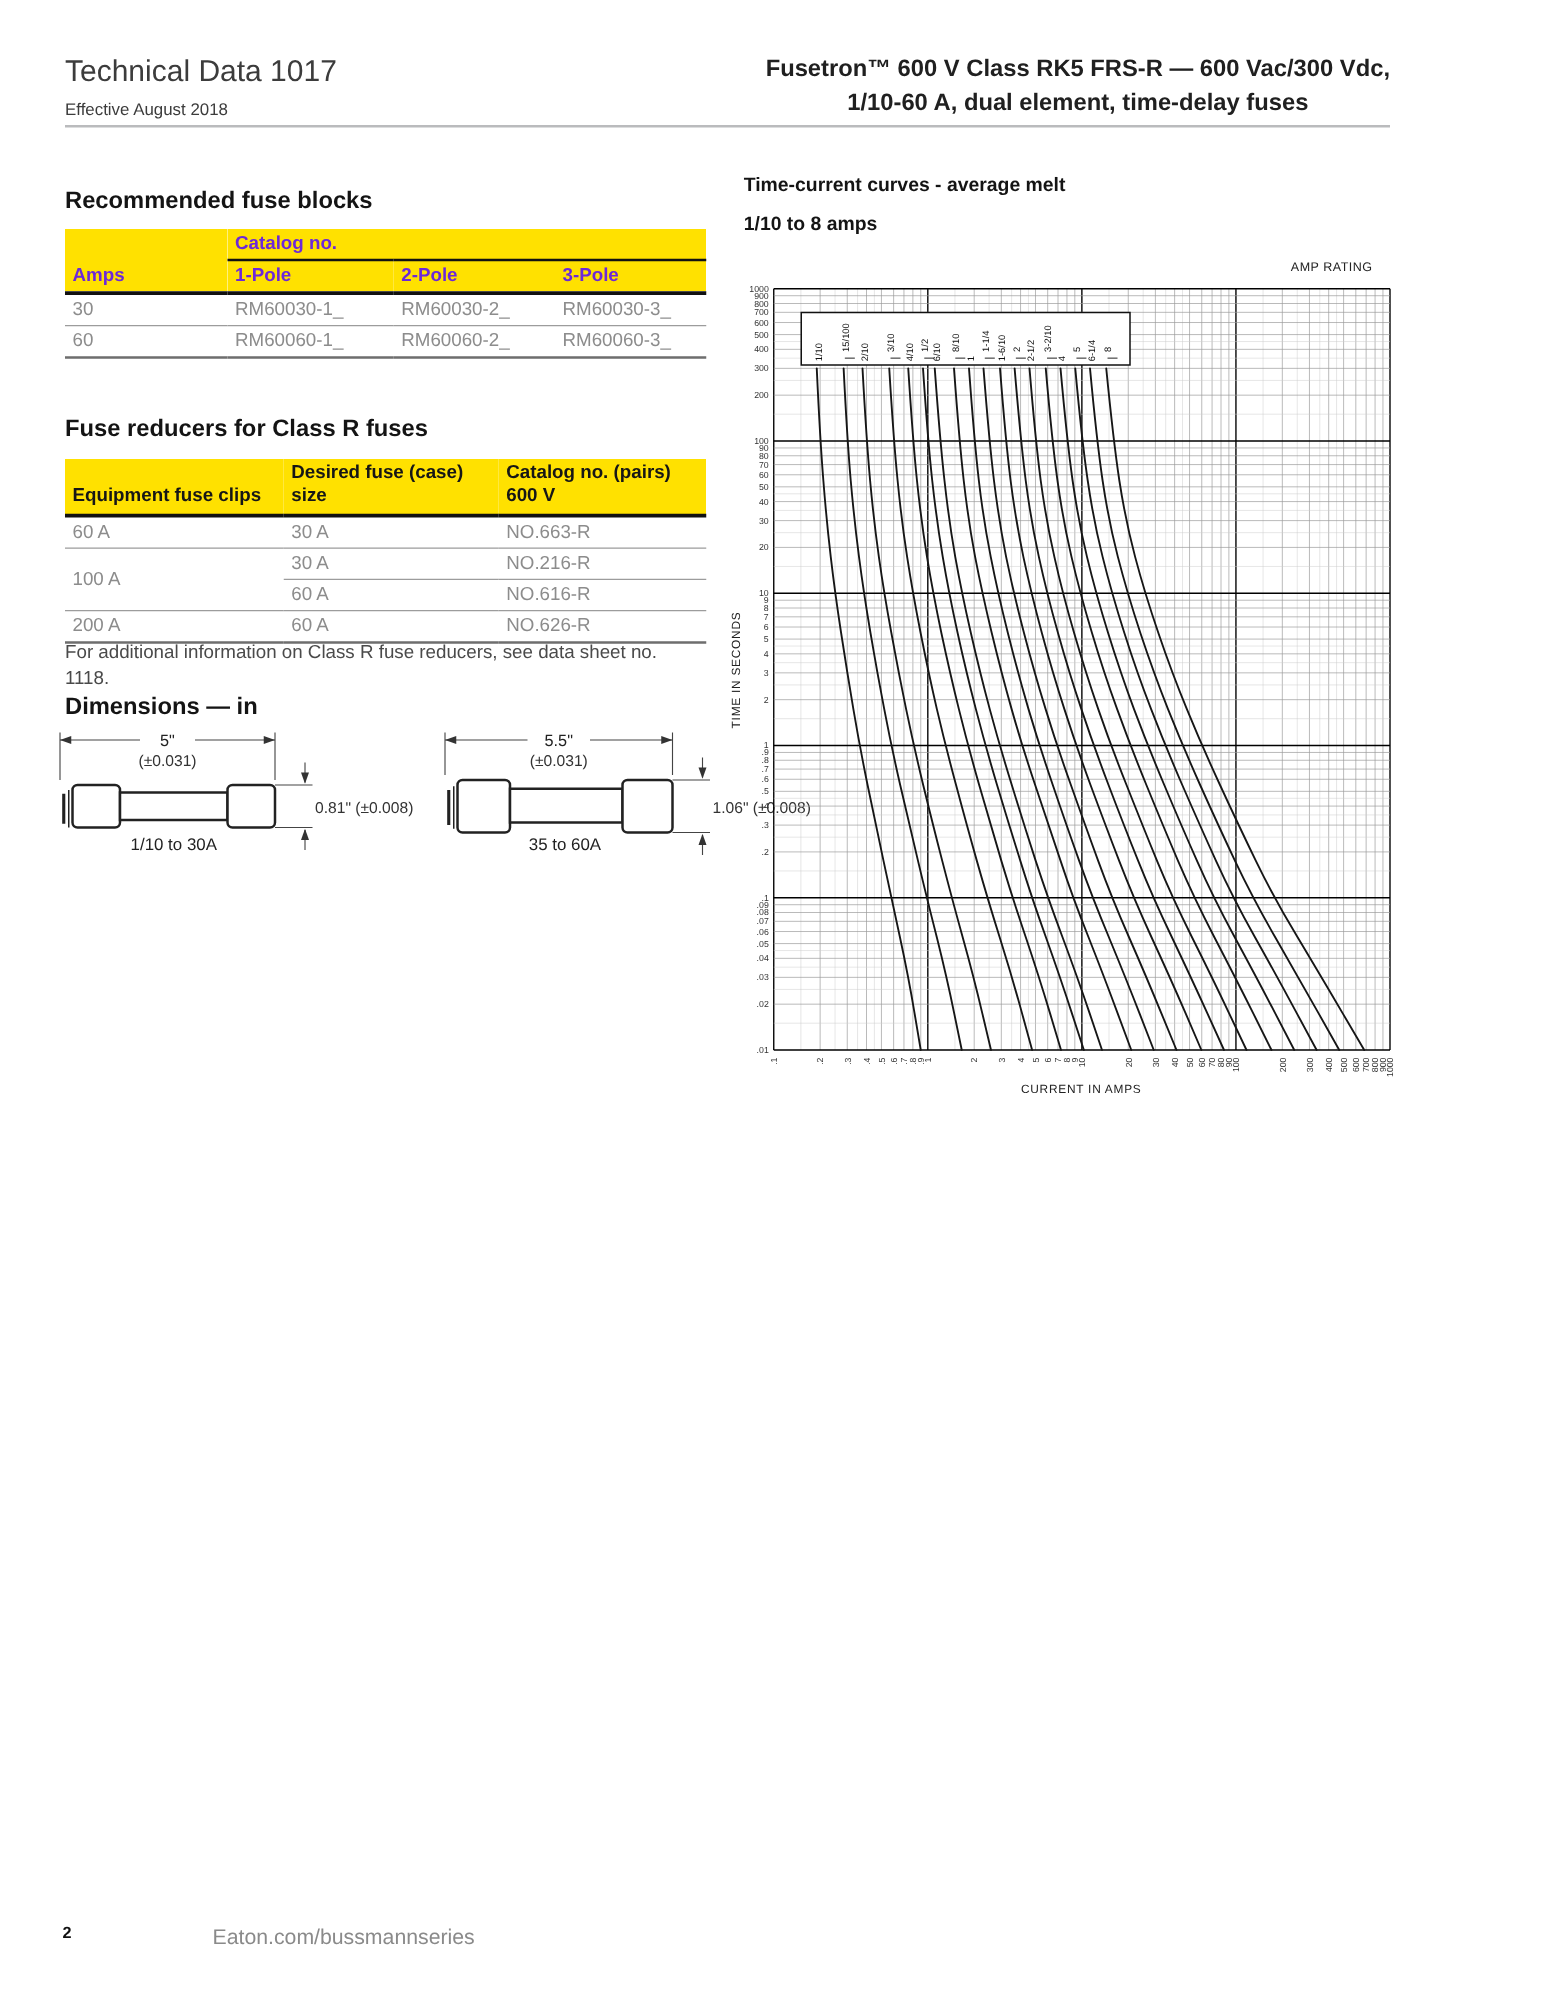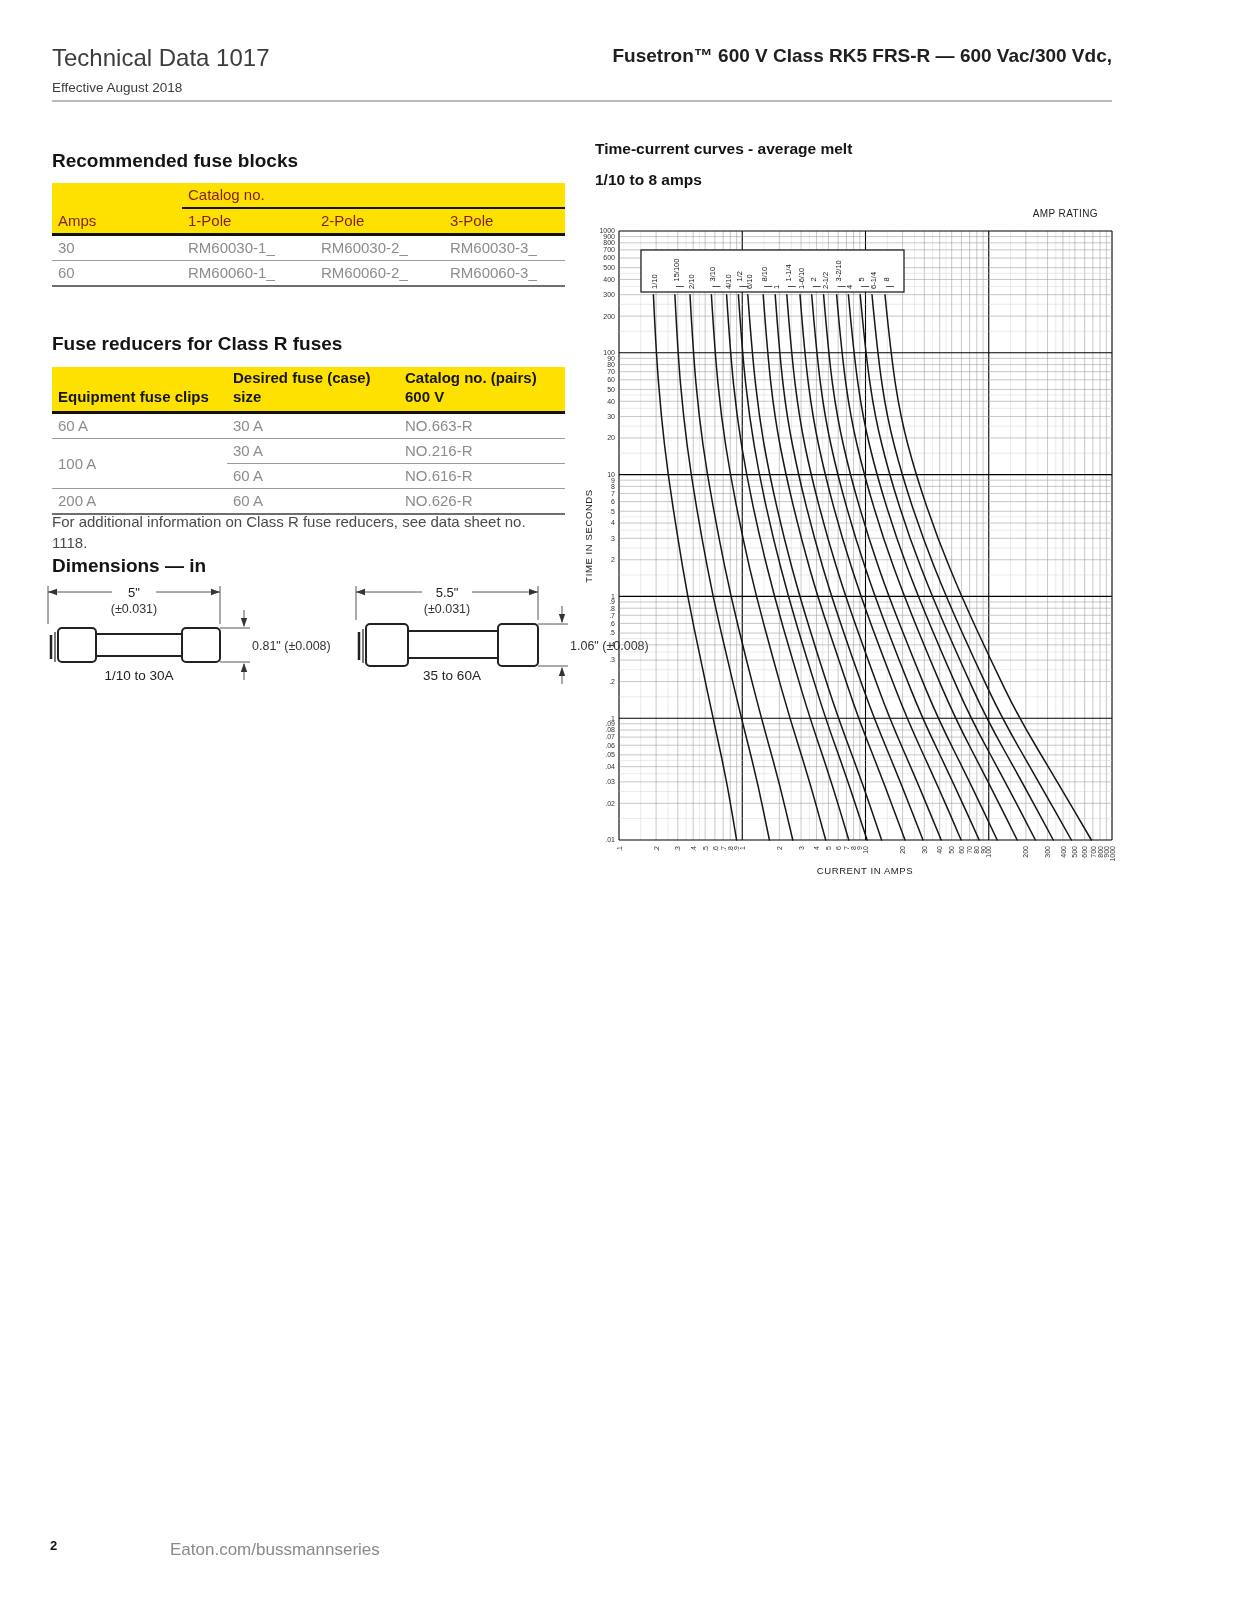--- a/index.html
+++ b/index.html
@@ -9,21 +9,21 @@
   .hl-title{font-size:24px;color:#3c3c3c}
   .hl-sub{font-size:13.5px;margin-top:8px;color:#3c3c3c}
   .hright{position:absolute;right:124px;top:42px;text-align:center;font-weight:bold;
           font-size:19px;line-height:27px;color:#202020}
   .hrule{position:absolute;left:52px;top:100px;width:1060px;border-top:2px solid #babbbd}
   .sec-h{position:absolute;left:52px;font-size:19px;font-weight:bold;color:#141414}
   .chart-h{position:absolute;left:595px;font-size:15.5px;font-weight:bold;color:#141414}
   table.t{position:absolute;left:52px;border-collapse:collapse;table-layout:fixed;font-size:15px}
   table.t td{padding:1px 6px 2px 6px;height:21px;overflow:hidden;white-space:nowrap}
   .yellow{background:#ffe100}
-  .bold{font-weight:normal;color:#7f1d1d}
+  .bold{font-weight:bold;color:#6d28d9}
   .catcell{border-bottom:2px solid #111}
   .thickb td{border-bottom:3px solid #111}
   td.dv{color:#8c8c8c;border-bottom:1.5px solid #9c9c9c}
   tr.lastrow td.dv{border-bottom:2px solid #6e6e6e}
   table.t2 td.hd{vertical-align:bottom;padding-bottom:5px;line-height:19px;white-space:normal;
                  border-bottom:3px solid #111;font-weight:bold;color:#161616}
   .note{position:absolute;left:52px;width:492px;font-size:15px;line-height:21px;color:#4a4a4a}
   .footer-num{position:absolute;left:50px;top:1538px;font-size:13px;font-weight:bold;color:#111}
   .footer-url{position:absolute;left:170px;top:1540px;font-size:17px;color:#8a8a8a}
   svg text{font-family:"Liberation Sans",sans-serif}
@@ -38,20 +38,21 @@
 <body>
 
 <div class="page">
 
   <div class="hleft">
     <div class="hl-title">Technical Data 1017</div>
     <div class="hl-sub">Effective August 2018</div>
   </div>
   <div class="hright">
     <div>Fusetron™ 600 V Class RK5 FRS-R — 600 Vac/300 Vdc,</div>
+    <div>1/10-60 A, dual element, time-delay fuses</div>
   </div>
   <div class="hrule"></div>
 
   <div class="sec-h" style="top:150px">Recommended fuse blocks</div>
 
   <table class="t t1" style="top:183px;width:513px">
     <colgroup>
         <col style="width:130px">
         <col style="width:133px">
         <col style="width:129px">

